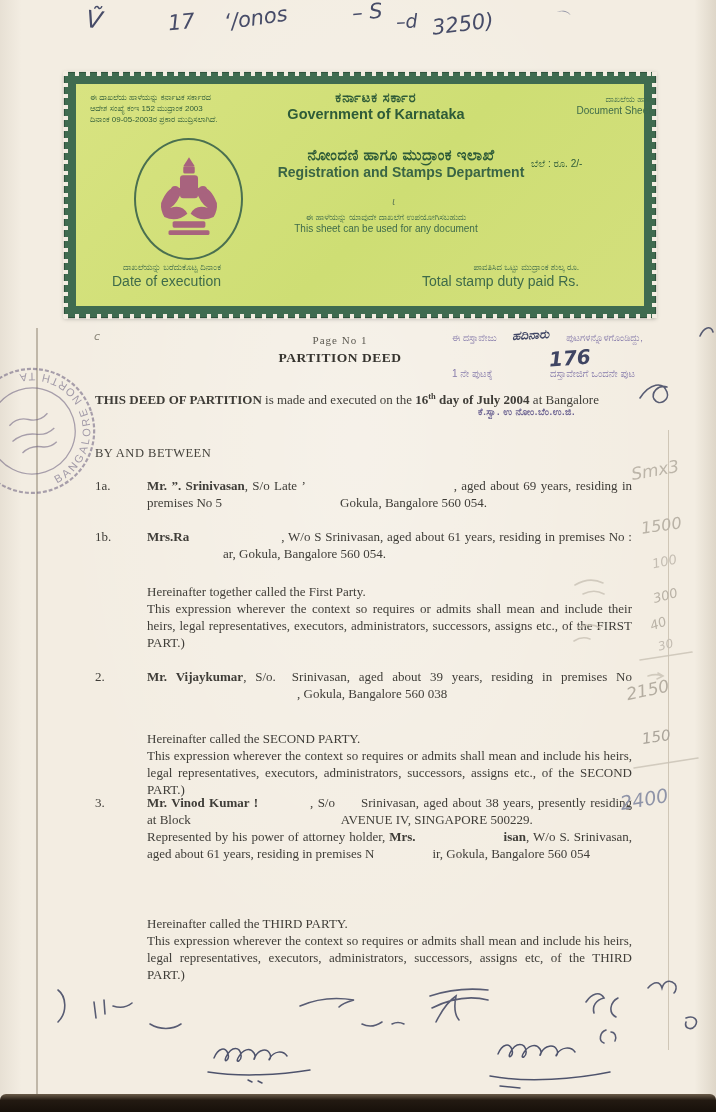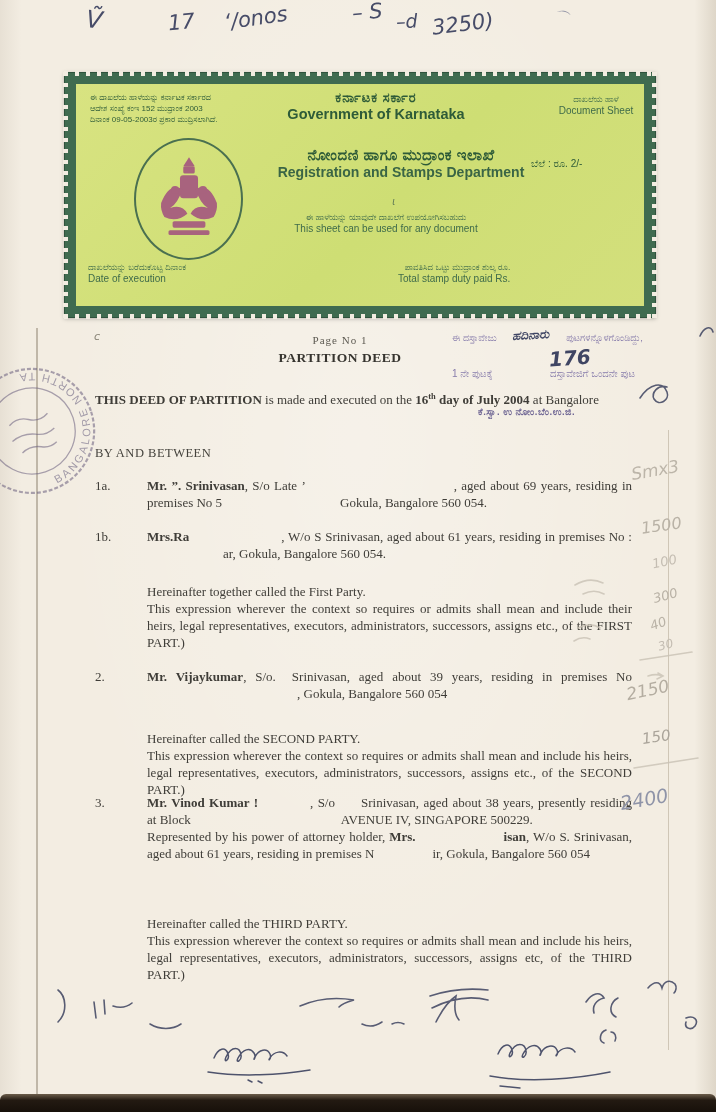--- a/index.html
+++ b/index.html
@@ -19,31 +19,31 @@
   .stamp .perf-t{top:-1px}.stamp .perf-b{bottom:-1px}
   .stamp .perf-l,.stamp .perf-r{position:absolute;top:0;bottom:0;width:5px;background:repeating-linear-gradient(180deg,#f2ece1 0 4px,rgba(0,0,0,0) 4px 11px);}
   .stamp .perf-l{left:-1px}.stamp .perf-r{right:-1px}
   .stamp-inner{position:absolute;left:12px;top:12px;right:12px;bottom:12px;background:linear-gradient(135deg,#d8e381 0,#cede74 55%,#d3df7c 100%);}
   .kn{font-family:"Liberation Sans",sans-serif;}
   .g-dark{color:#2e5b38;} .g-mid{color:#3f6b4a;}
   .stamp-note{left:14px;top:8px;width:185px;font-size:8px;line-height:11px;}
   .govt{left:180px;top:6px;width:240px;text-align:center;}
   .govt .kn-t{font-size:13px;font-weight:bold;letter-spacing:1px;}
   .govt .en-t{font-size:14.5px;font-weight:bold;font-family:"Liberation Sans",sans-serif;}
-  .docsheet{left:465px;top:10px;width:110px;text-align:center;}
+  .docsheet{left:465px;top:10px;width:110px;text-align:right;}
   .docsheet .kn-t{font-size:8.5px;} .docsheet .en-t{font-size:10px;font-family:"Liberation Sans",sans-serif;}
   .emblem{left:58px;top:54px;width:105px;height:118px;border:2px solid #4a7050;border-radius:50%;display:flex;align-items:center;justify-content:center;}
   .dept{left:175px;top:62px;width:300px;text-align:center;}
   .dept .kn-t{font-size:15px;font-weight:bold;letter-spacing:.5px;}
   .dept .en-t{font-size:14px;font-weight:bold;font-family:"Liberation Sans",sans-serif;color:#3a6545;}
   .price{left:455px;top:74px;width:120px;font-size:10px;}
   .useline{left:120px;top:128px;width:380px;text-align:center;}
   .useline .kn-t{font-size:8.5px;} .useline .en-t{font-size:10px;font-family:"Liberation Sans",sans-serif;}
   .exec{left:12px;top:178px;} .duty{left:322px;top:178px;}
-  .exec .kn-t,.duty .kn-t{font-size:8.5px;text-align:right;} .exec .en-t,.duty .en-t{font-size:10px;font-family:"Liberation Sans",sans-serif;}
+  .exec .kn-t,.duty .kn-t{font-size:8.5px;text-align:right;} .exec .en-t,.duty .en-t{font-size:14px;font-family:"Liberation Sans",sans-serif;margin-left:24px;}
   
   .pageno{left:240px;top:334px;width:200px;text-align:center;font-size:11px;color:#5c5951;letter-spacing:1px;}
   .title{left:240px;top:350px;width:200px;text-align:center;font-size:13.5px;font-weight:bold;letter-spacing:.5px;color:#36342f;}
   .pgstamp{color:#877cab;font-family:"Liberation Sans",sans-serif;}
   .pgstamp-l1{left:452px;top:332px;width:260px;font-size:9.5px;}
   .pgstamp-l2{left:452px;top:368px;width:260px;font-size:10px;}
   .hand-ink{color:#3f4563;font-family:"DejaVu Sans",sans-serif;font-style:italic;}
   .num176{left:549px;top:346px;font-size:20px;transform:rotate(-4deg);font-weight:bold;}
   .handword{left:512px;top:328px;font-size:12px;font-weight:bold;transform:rotate(-3deg);}
   .smallstamp{left:478px;top:406px;font-size:9.5px;font-weight:bold;color:#6f6694;font-family:"Liberation Sans",sans-serif;letter-spacing:.5px;}
@@ -161,21 +161,21 @@
     <div class="tx"><span style="font-weight: bold;">Mrs.Ra</span><span style="display: inline-block; width: 92px;"></span><span>, W/o S  Srinivasan, aged about 61 years, residing in premises No  :</span><span style="display: inline-block; width: 76px;"></span><span>ar, Gokula, Bangalore 560 054.</span></div>
   </div>
 
   <div class="abs body-block clause" style="top:583px">
     <div>Hereinafter together called the First Party.</div>
     <div style="text-align:justify">This expression wherever the context so requires or admits shall mean and include their heirs, legal representatives, executors, administrators, successors, assigns etc., of the FIRST PART.)</div>
   </div>
 
   <div class="abs body-block party" style="top:668px">
     <div class="no">2.</div>
-    <div class="tx"><span style="font-weight: bold;">Mr. Vijaykumar</span><span>, S/o.</span><span style="display: inline-block; width: 16px;"></span><span>Srinivasan, aged about 39 years, residing in premises No</span><span style="display: inline-block; width: 150px;"></span><span>, Gokula, Bangalore 560 054</span></div>
+    <div class="tx"><span style="font-weight: bold;">Mr. Vijaykumar</span><span>, S/o.</span><span style="display: inline-block; width: 16px;"></span><span>Srinivasan, aged about 39 years, residing in premises No</span><span style="display: inline-block; width: 150px;"></span><span>, Gokula, Bangalore 560 038</span></div>
   </div>
 
   <div class="abs body-block clause" style="top:730px">
     <div>Hereinafter called the SECOND PARTY.</div>
     <div style="text-align:justify">This expression wherever the context so requires or admits shall mean and include his heirs, legal representatives, executors, administrators, successors, assigns etc., of the SECOND PART.)</div>
   </div>
 
   <div class="abs body-block party" style="top:794px">
     <div class="no">3.</div>
     <div class="tx"><span style="font-weight: bold;">Mr. Vinod Kumar !</span><span style="display: inline-block; width: 52px;"></span><span>, S/o</span><span style="display: inline-block; width: 26px;"></span><span>Srinivasan, aged about 38 years, presently residing at Block</span><span style="display: inline-block; width: 150px;"></span><span>AVENUE IV, SINGAPORE 500229.</span><br><span>Represented by his power of attorney holder, </span><span style="font-weight: bold;">Mrs.</span><span style="display: inline-block; width: 88px;"></span><span style="font-weight: bold;">isan</span><span>, W/o S. Srinivasan, aged about 61 years, residing in premises N</span><span style="display: inline-block; width: 58px;"></span><span>ir, Gokula, Bangalore 560 054</span></div>

